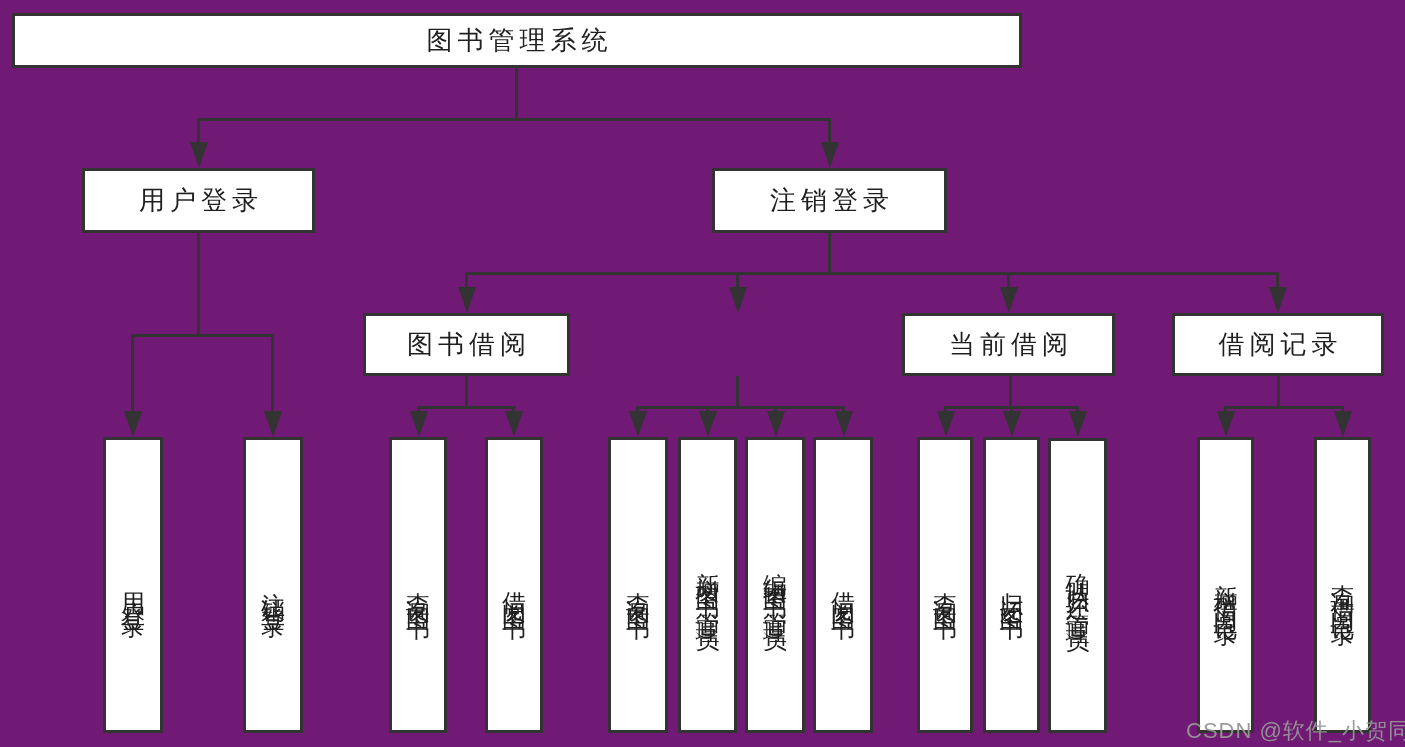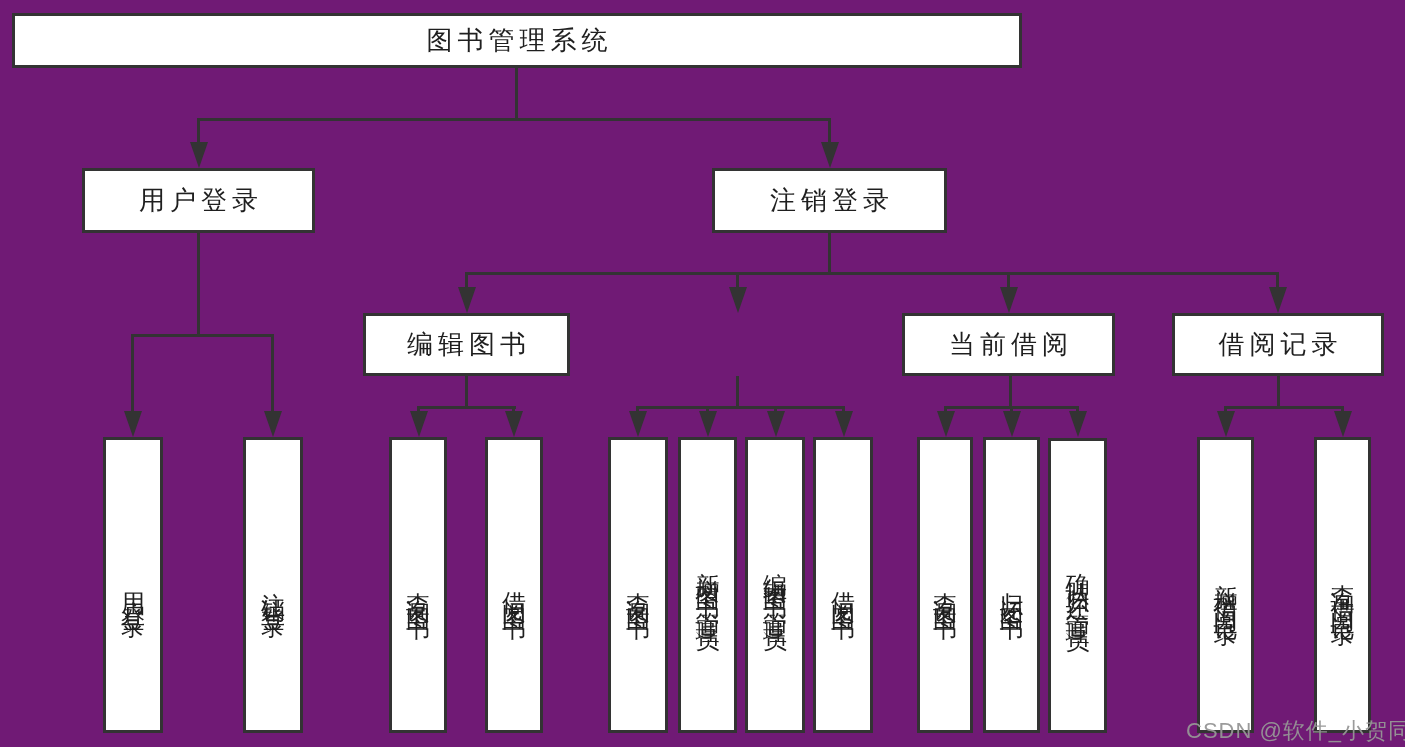--- a/index.html
+++ b/index.html
@@ -56,21 +56,21 @@
   <div class="arrow" style="left:271px;top:334px;height:77px;"></div>
 
   <div class="vline" style="left:828px;top:233px;height:42px;"></div>
   <div class="hline" style="left:465px;top:272px;width:814px;"></div>
   <div class="arrow" style="left:465px;top:272px;height:15px;"></div>
   <div class="arrow" style="left:736px;top:272px;height:15px;"></div>
   <div class="arrow" style="left:1007px;top:272px;height:15px;"></div>
   <div class="arrow" style="left:1276px;top:272px;height:15px;"></div>
 
   <div class="box box-h" style="left:363px;top:313px;width:207px;height:63px;">
-    <span>编辑图书</span>
+    <span>图书借阅</span>
   </div>
   <div class="box box-h" style="left:902px;top:313px;width:213px;height:63px;">
     <span>当前借阅</span>
   </div>
   <div class="box box-h" style="left:1172px;top:313px;width:212px;height:63px;">
     <span>借阅记录</span>
   </div>
 
   <div class="vline" style="left:465px;top:376px;height:33px;"></div>
   <div class="hline" style="left:417px;top:406px;width:99px;"></div>

